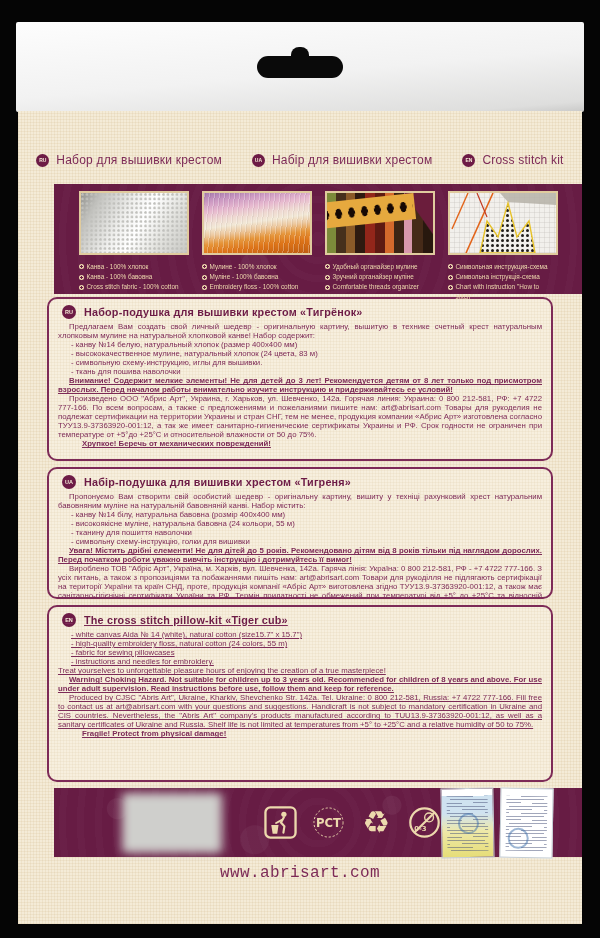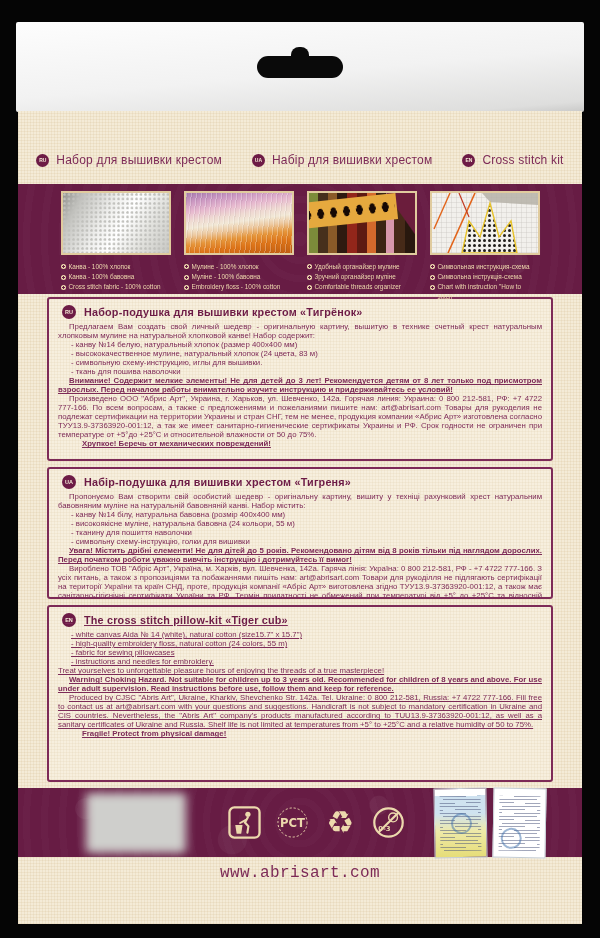--- a/index.html
+++ b/index.html
@@ -35,21 +35,21 @@
     width: 14px; height: 14px; font-size: 5.5px; font-weight: bold; flex: 0 0 auto; }
   .badge.sm { width: 13px; height: 13px; font-size: 5px; }
 
   
   .maroon { background-color: #671c44;
     background-image:
       radial-gradient(circle at 12% 30%, rgba(255,255,255,.05) 0 10px, transparent 11px),
       radial-gradient(circle at 38% 75%, rgba(255,255,255,.045) 0 14px, transparent 15px),
       radial-gradient(circle at 64% 25%, rgba(255,255,255,.05) 0 9px, transparent 10px),
       radial-gradient(circle at 88% 70%, rgba(255,255,255,.045) 0 13px, transparent 14px),
-      repeating-radial-gradient(circle at 50% 50%, rgba(255,255,255,.02) 0 7px, transparent 7px 18px); }
+      repeating-radial-gradient(circle at 50% 50%, rgba(255,255,255,.02) 0 7px, transparent 7px 18px); margin-left: 36px; }
 
   .photo-band { height: 110px; padding-top: 7px; }
   .photo-cols { display: flex; justify-content: center; gap: 13px; }
   .pcol { width: 110px; }
   .photo { width: 110px; height: 64px; border: 2px solid #e0cb9e; position: relative; overflow: hidden; }
 
   .ph-canvas { background:
       radial-gradient(circle at 1.5px 1.5px, #c0c0bc 1px, transparent 1.6px),
       linear-gradient(120deg, #93938f 0%, #c4c4c0 16%, #efefed 40%, #ffffff 55%, #e2e2de 76%, #c8c8c4 100%);
     background-size: 4.5px 4.5px, auto; }
@@ -72,21 +72,21 @@
 
   .ph-chart svg { display: block; width: 100%; height: 100%; }
 
   .captions { margin-top: 7px; list-style: none; }
   .captions li { display: flex; align-items: flex-start; gap: 3px;
     font-size: 6.4px; line-height: 1.58; color: #eed9ae; }
   .cap-bullet { flex: 0 0 auto; width: 5px; height: 5px; border-radius: 50%;
     background: radial-gradient(#671c44 0 1px, #eed9ae 1.2px); margin-top: 2.4px; }
 
   
-  .info-box { margin: 6px 29px 0; border: 2px solid #7d2a57; border-radius: 3px;
+  .info-box { margin: 6px 29px 0; border: 2px solid #7d2a57; border-radius: 10px;
     padding: 5px 9px 4px; color: #7d2a57; font-size: 7.8px; line-height: 1.16;
     text-align: justify; overflow: hidden; background: rgba(255,252,244,.25); }
   .info-box.ru { height: 164px; margin-top: 3px; }
   .info-box.ua { height: 132px; }
   .info-box.en { height: 177px; text-decoration: underline; }
   .box-title-row { display: flex; align-items: center; gap: 8px; margin: 1px 0 3px; padding-left: 4px; }
   .box-title { font-size: 10.8px; font-weight: bold; color: #6d1b46; letter-spacing: .2px; }
   .info-box p { margin: 0; }
   .indent { text-indent: 11px; }
   .li { padding-left: 13px; text-align: left; }
@@ -269,21 +269,21 @@
 
     <section class="info-box en">
       <div class="box-title-row">
         <span class="badge">EN</span>
         <span class="box-title">The cross stitch pillow-kit «Tiger cub»</span>
       </div>
       <p class="li">- white canvas Aida № 14 (white), natural cotton (size15.7" x 15.7")</p>
       <p class="li">- high-quality embroidery floss, natural cotton (24 colors, 55 m)</p>
       <p class="li">- fabric for sewing pillowcases</p>
       <p class="li">- instructions and needles for embroidery.</p>
-      <p>Treat yourselves to unforgettable pleasure hours of enjoying the threads of a true masterpiece!</p>
+      <p>Treat yourselves to unforgettable pleasure hours of enjoying the creation of a true masterpiece!</p>
       <p class="warn">Warning! Choking Hazard. Not suitable for children up to 3 years old. Recommended for children of 8 years and above. For use under adult supervision. Read instructions before use, follow them and keep for reference.</p>
       <p class="indent">Produced by  CJSC "Abris Art", Ukraine, Kharkiv,  Shevchenko  Str. 142a. Tel. Ukraine: 0 800 212-581, Russia: +7 4722 777-166. Fill free to contact us at art@abrisart.com with your questions and suggestions. Handicraft is not subject to mandatory certification in Ukraine and CIS countries. Nevertheless, the "Abris Art" company's products manufactured according to TUU13.9-37363920-001:12, as well as a sanitary certificates of Ukraine and Russia. Shelf life is not limited at temperatures from +5° to +25°C and a relative humidity of 50 to 75%.</p>
       <p class="fragile">Fragile!  Protect  from  physical  damage!</p>
     </section>
 
     <div class="maroon bottom-band">
       <div class="blur-box"></div>
 
       <div class="icon-row">
         <span class="pkg-icon">

